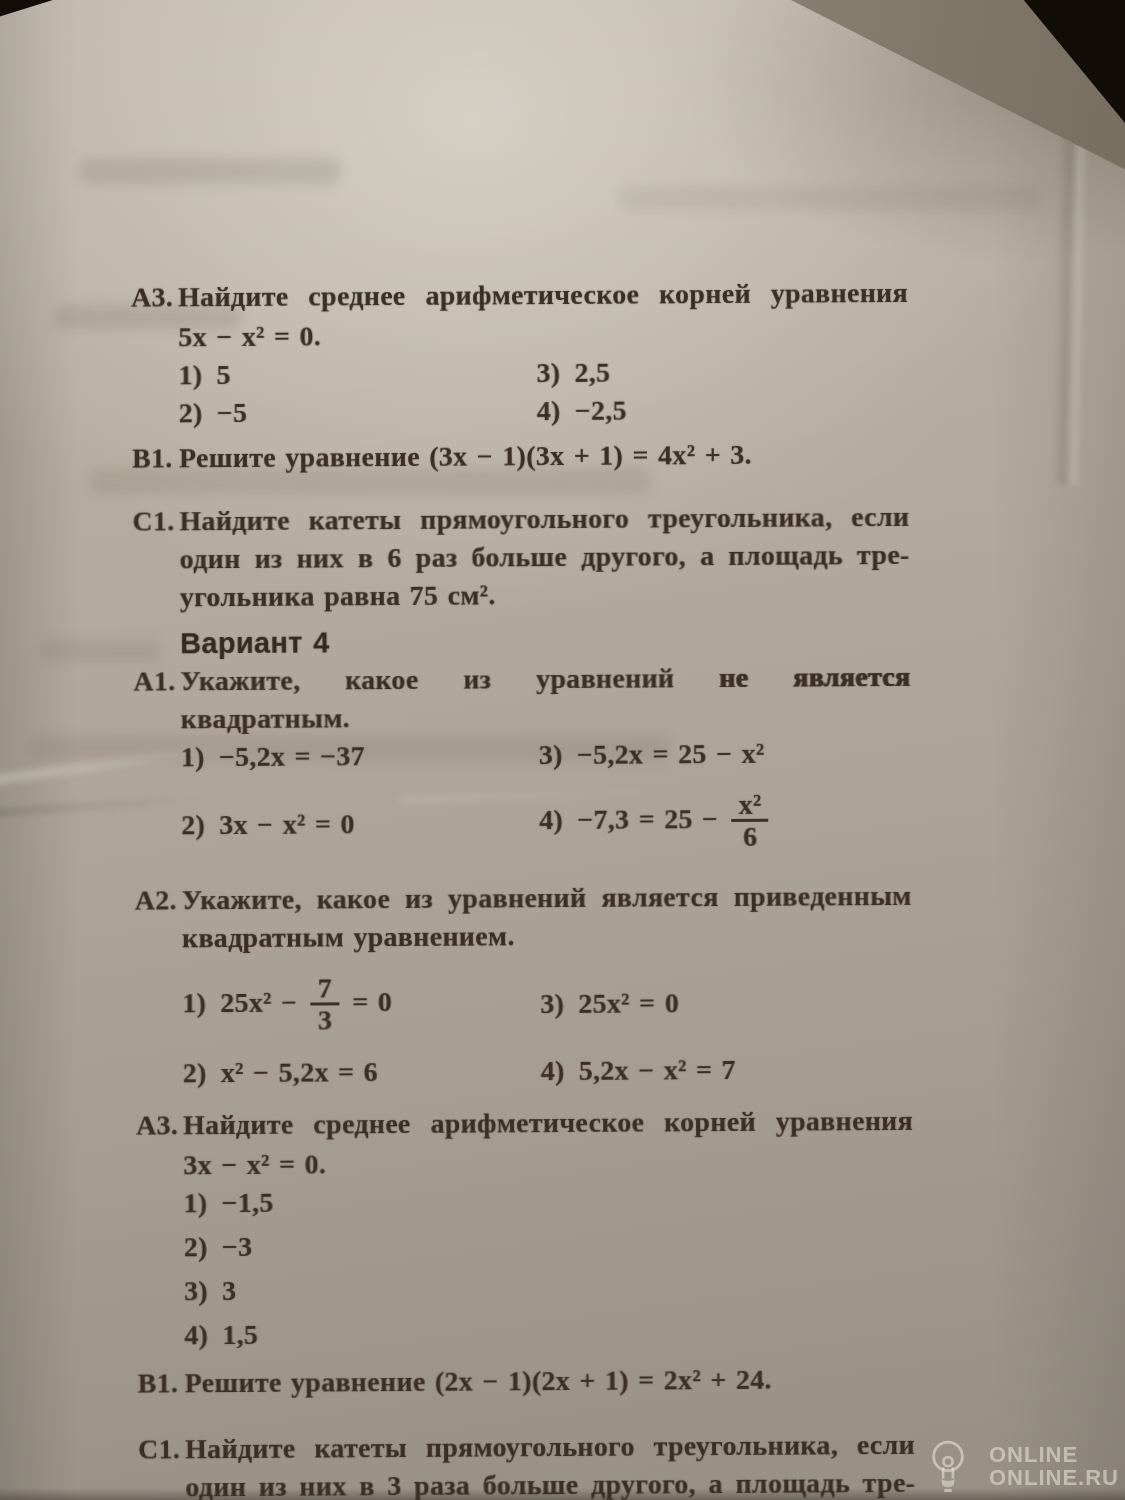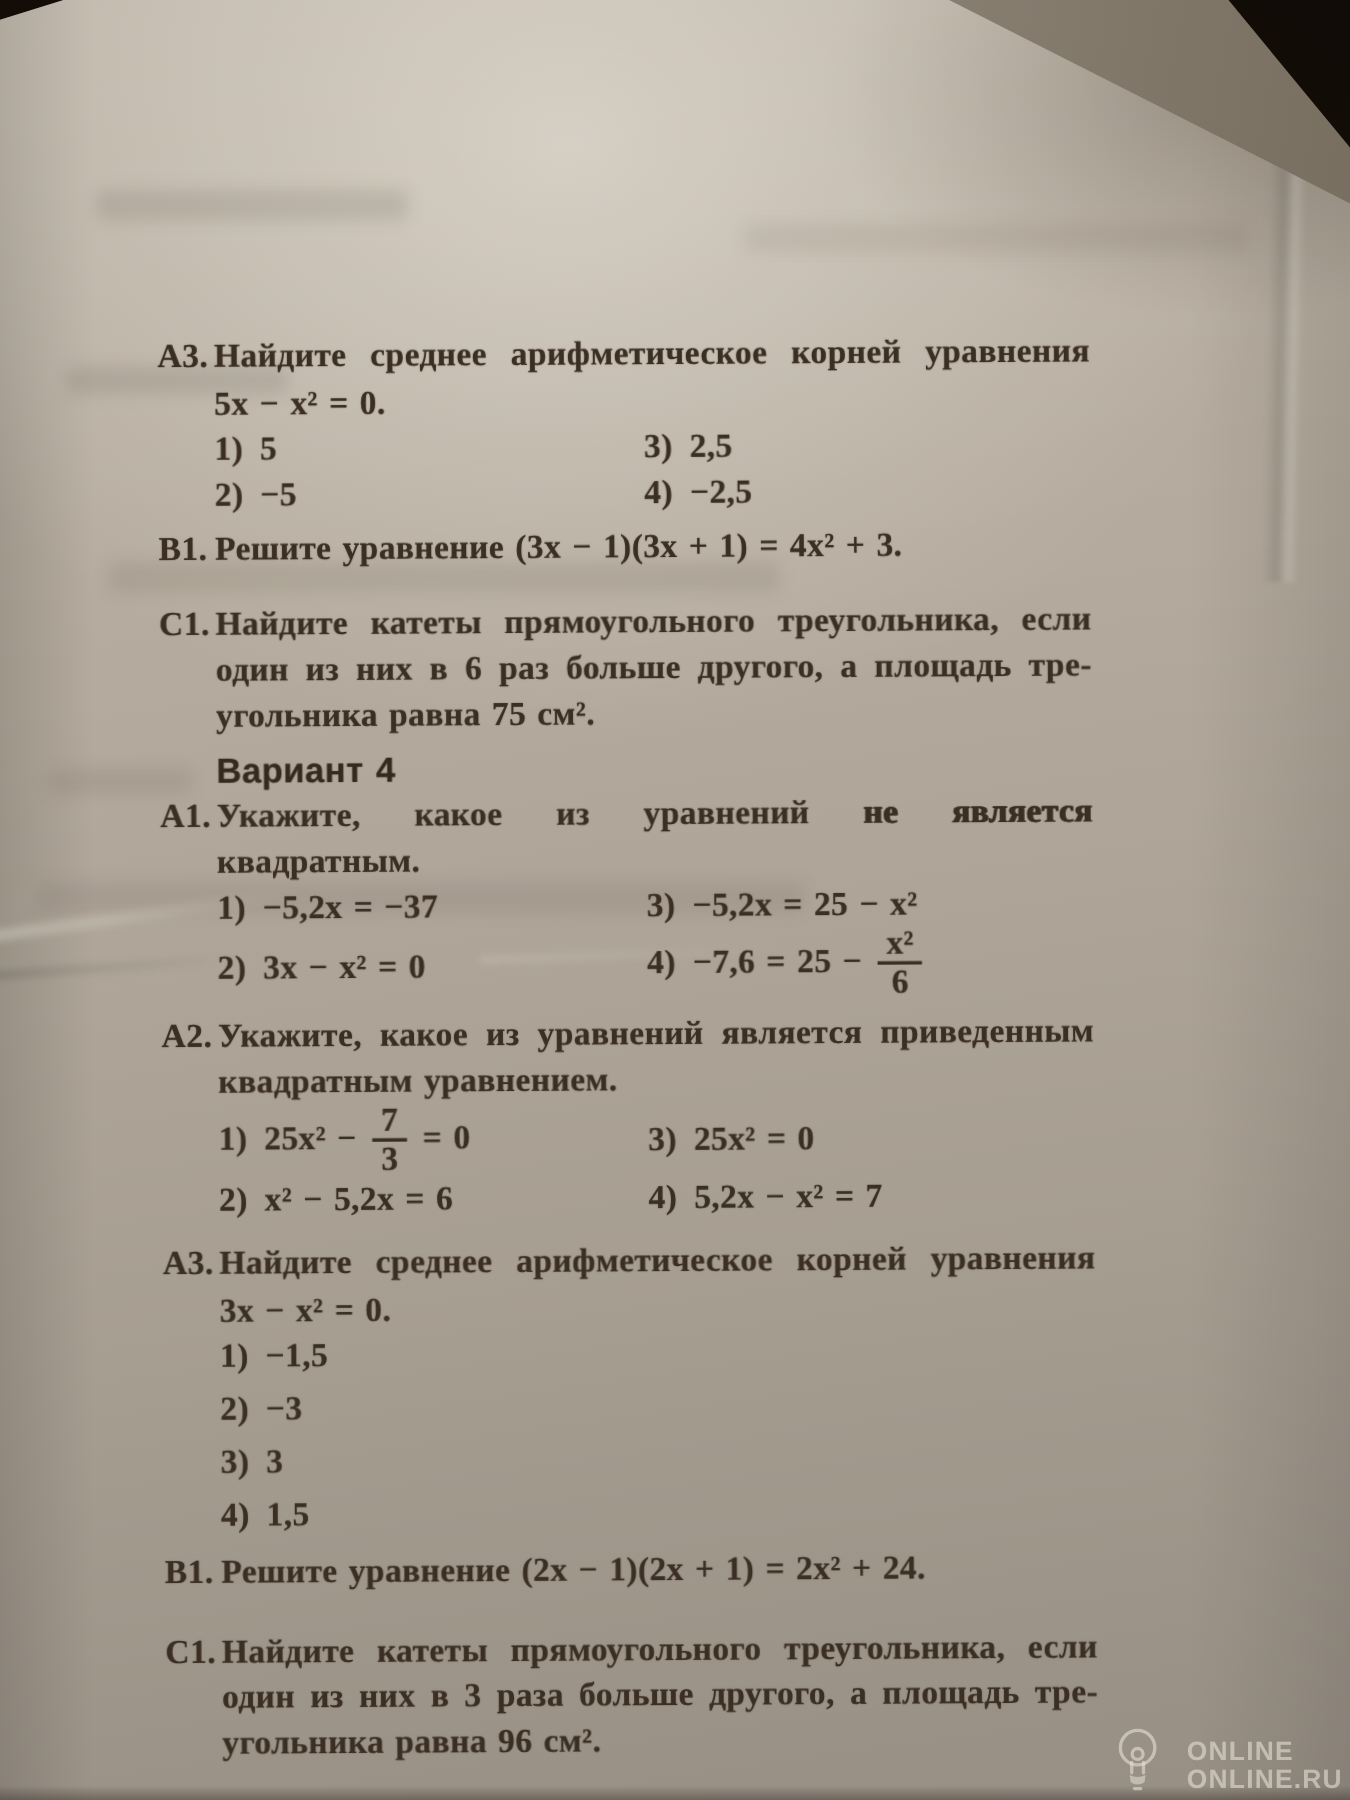--- a/index.html
+++ b/index.html
@@ -56,36 +56,36 @@
   }
   .problem{display:flex;align-items:flex-start;}
   .plabel{width:47px;flex:none;}
   .pbody{flex:1;min-width:0;}
   .jline{text-align:justify;text-align-last:justify;}
   .eqline{margin-top:2px;}
   .opts2{display:grid;grid-template-columns:358px 1fr;align-items:center;}
   .opt{line-height:38px;}
   .optn{margin-right:14px;}
   .opts1 .opt{margin-bottom:6px;}
-  .frac{display:inline-block;vertical-align:middle;text-align:center;margin:0 4px;}
+  .frac{display:inline-block;vertical-align:middle;text-align:center;margin:18px 4px;}
   .frac .num{display:block;line-height:28px;padding:0 7px;}
   .frac .den{display:block;line-height:30px;padding:0 7px;border-top:3px solid currentColor;}
   .embold{font-weight:900;text-shadow:0.7px 0 0 currentColor, -0.3px 0 0 currentColor, 0 0 1.2px rgba(59,47,35,0.55);}
   .variant-heading{font-family:"Liberation Sans", sans-serif;font-size:29px;
     margin-left:47px;margin-top:8px;line-height:38px;color:#352a1f;}
   .mt-b1t{margin-top:7px;}
   .mt-c1t{margin-top:25px;}
   .mt-a2{margin-top:8px;}
   .mt-a3b{margin-top:14px;}
   .mt-b1b{margin-top:4px;}
   .mt-c1b{margin-top:28px;}
 
   .page-number{position:absolute;left:860px;top:1510px;font-size:31px;font-weight:700;
     color:#39301f;line-height:38px;text-shadow:0 0 1.2px rgba(57,48,31,0.5);}
-  .watermark{position:absolute;right:6px;bottom:6px;display:flex;align-items:flex-end;gap:20px;
+  .watermark{position:absolute;right:6px;bottom:6px;display:flex;align-items:center;gap:20px;
     color:rgba(230,224,211,0.60);font-family:"Liberation Sans", sans-serif;}
   .wm-text{font-size:22px;line-height:23px;letter-spacing:1px;font-weight:700;}
   .wm-icon{width:42px;height:56px;flex:none;}
 </style>
 </head>
 <body>
 
 <div class="photo-bg"></div>
 <div class="under-page"></div>
 
@@ -143,21 +143,21 @@
         <div class="jline">
           <span>Укажите, какое из уравнений</span>
           <span class="embold">не является</span>
           <span>квадратным.</span>
         </div>
         <div class="opts2">
           <div class="opt"><span class="optn">1)</span><span>−5,2x = −37</span></div>
           <div class="opt"><span class="optn">3)</span><span>−5,2x = 25 − x²</span></div>
           <div class="opt"><span class="optn">2)</span><span>3x − x² = 0</span></div>
           <div class="opt">
-            <span class="optn">4)</span><span>−7,6 = 25 −</span>
+            <span class="optn">4)</span><span>−7,3 = 25 −</span>
             <span class="frac"><span class="num">x²</span><span class="den">6</span></span>
           </div>
         </div>
       </div>
     </div>
 
     <div class="problem mt-a2">
       <div class="plabel">А2.</div>
       <div class="pbody">
         <div class="jline">Укажите, какое из уравнений является приведенным</div>

